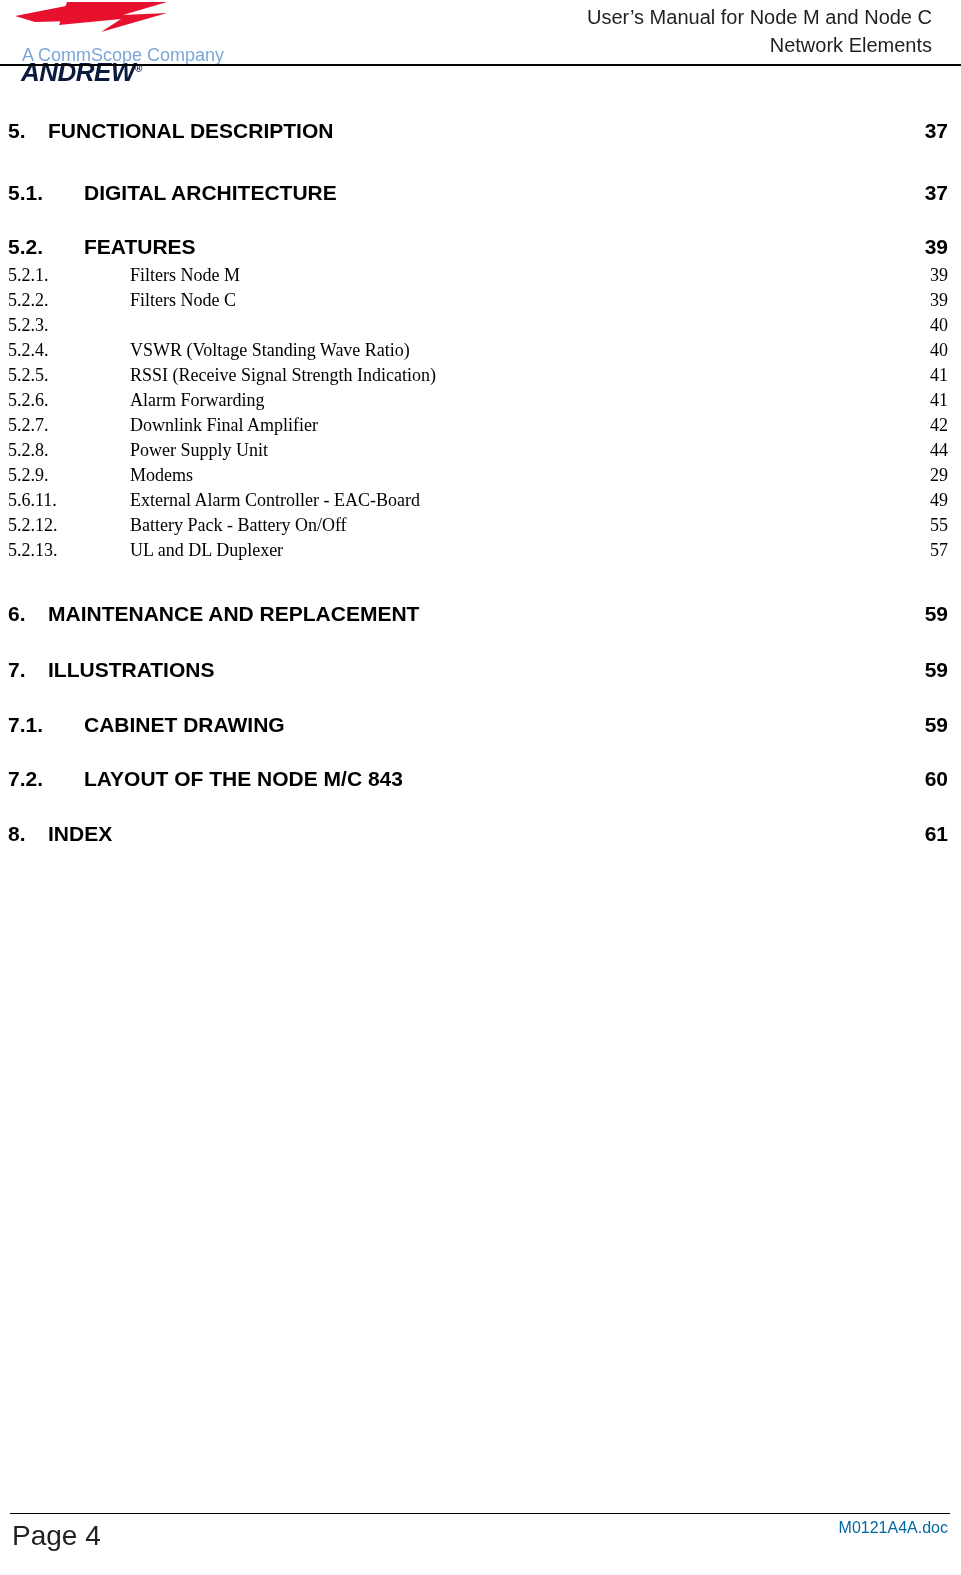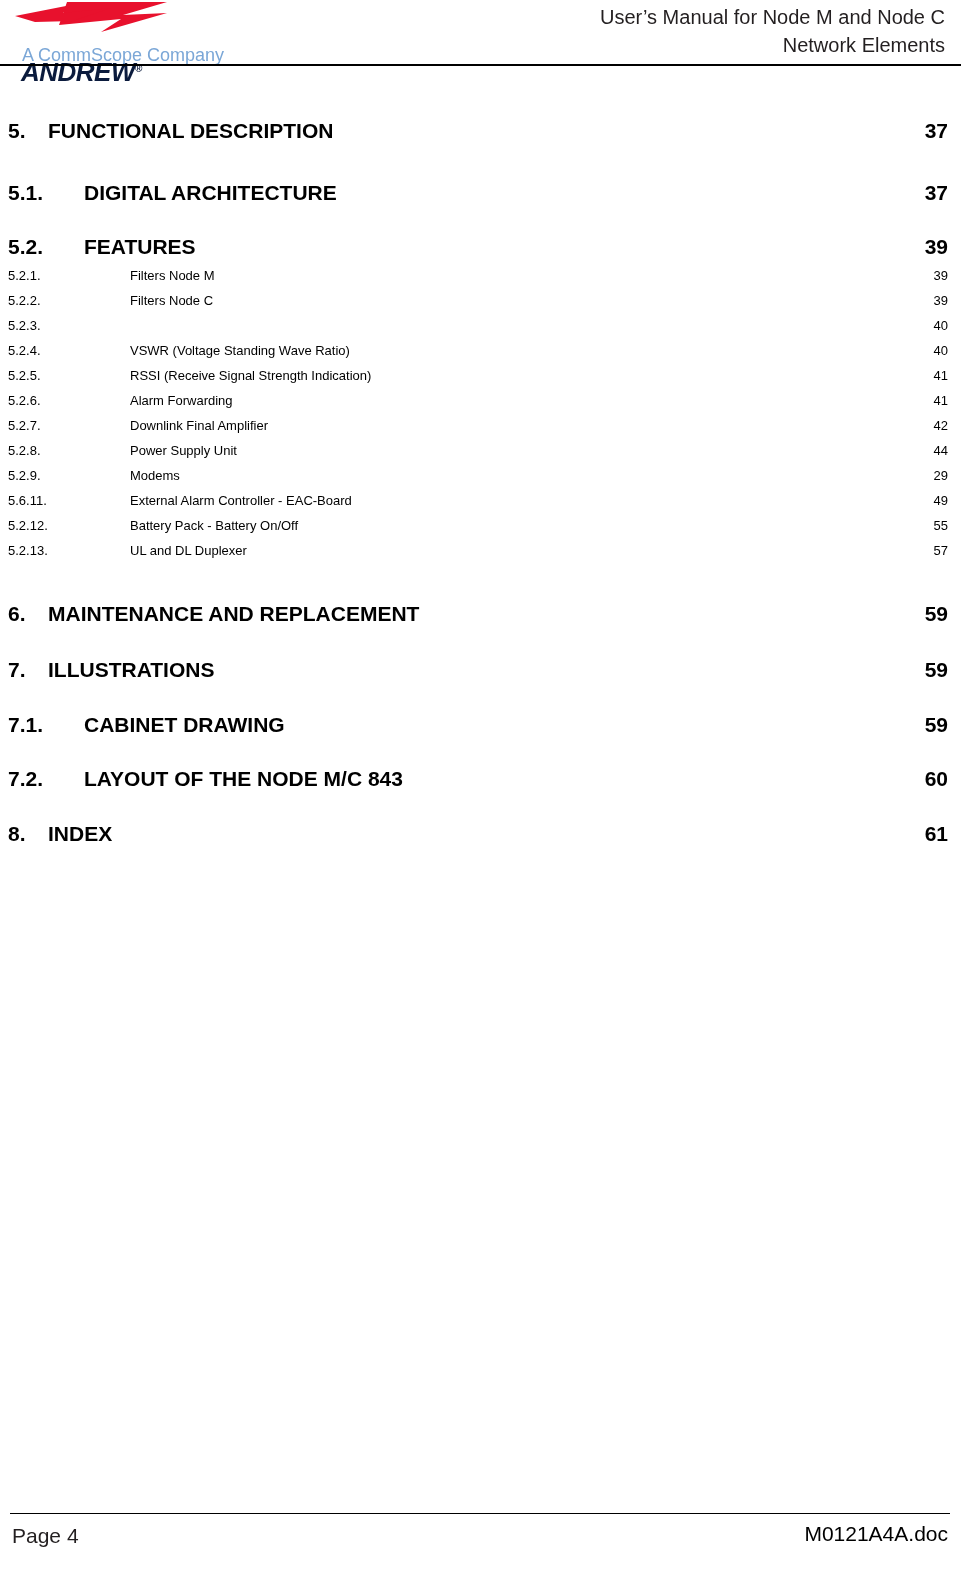--- a/index.html
+++ b/index.html
@@ -67,21 +67,21 @@
     top: 47px;
     width: 170px;
     font-size: 18px;
     line-height: 13px;
     color: #7ba7d7;
     white-space: nowrap;
   }
 
   .header-title {
     position: absolute;
-    right: 16px;
+    right: 29px;
     top: 3px;
     width: 560px;
     text-align: right;
     font-size: 20px;
     line-height: 28px;
     color: #231f20;
   }
   .header-title .line { display: block; }
 
   .header-rule {
@@ -137,23 +137,24 @@
     font-size: 21px;
     line-height: 25px;
     font-weight: bold;
     margin-top: 6px;
   }
   .lvl2 .label { left: 84px; }
 
   
   .lvl3 {
     height: 25px;
-    font-size: 13px;
+    font-size: 18px;
     line-height: 25px;
     font-weight: normal;
+    font-family: Liberation Serif, serif;
   }
   .lvl3 .label { left: 130px; }
   .lvl3 .pageno { font-weight: normal; }
 
   
   .gap-lg { height: 26px; }
   .gap-md { height: 19px; }
   .gap-sm { height: 12px; }
 
   
@@ -169,31 +170,31 @@
     left: 10px;
     top: 0px;
     width: 940px;
     height: 0;
     border-top: 1.6px solid #000000;
   }
   .footer-left {
     position: absolute;
     left: 12px;
     top: 10px;
-    font-size: 21px;
+    font-size: 28px;
     line-height: 26px;
     color: #231f20;
   }
   .footer-right {
     position: absolute;
     right: 13px;
-    top: 8px;
-    font-size: 21px;
+    top: 2px;
+    font-size: 16px;
     line-height: 26px;
-    color: #000000;
+    color: #0369a1;
     text-align: right;
   }
 </style>
 </head>
 <body>
 
 <div class="page-header">
 
   <div class="logo">
     <svg class="logo-bolt" viewBox="0 0 152 30" preserveAspectRatio="none">

